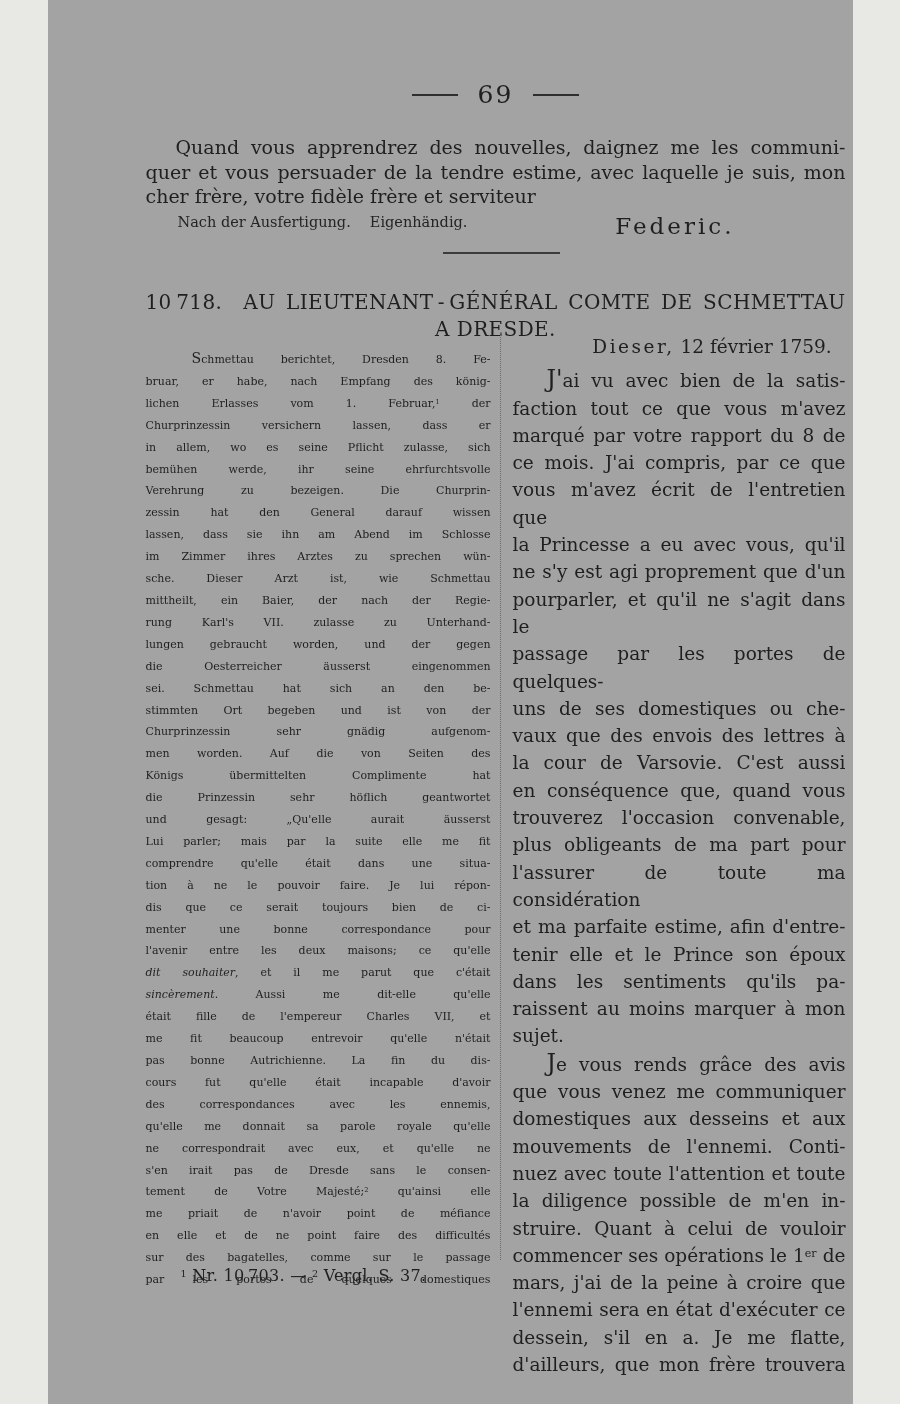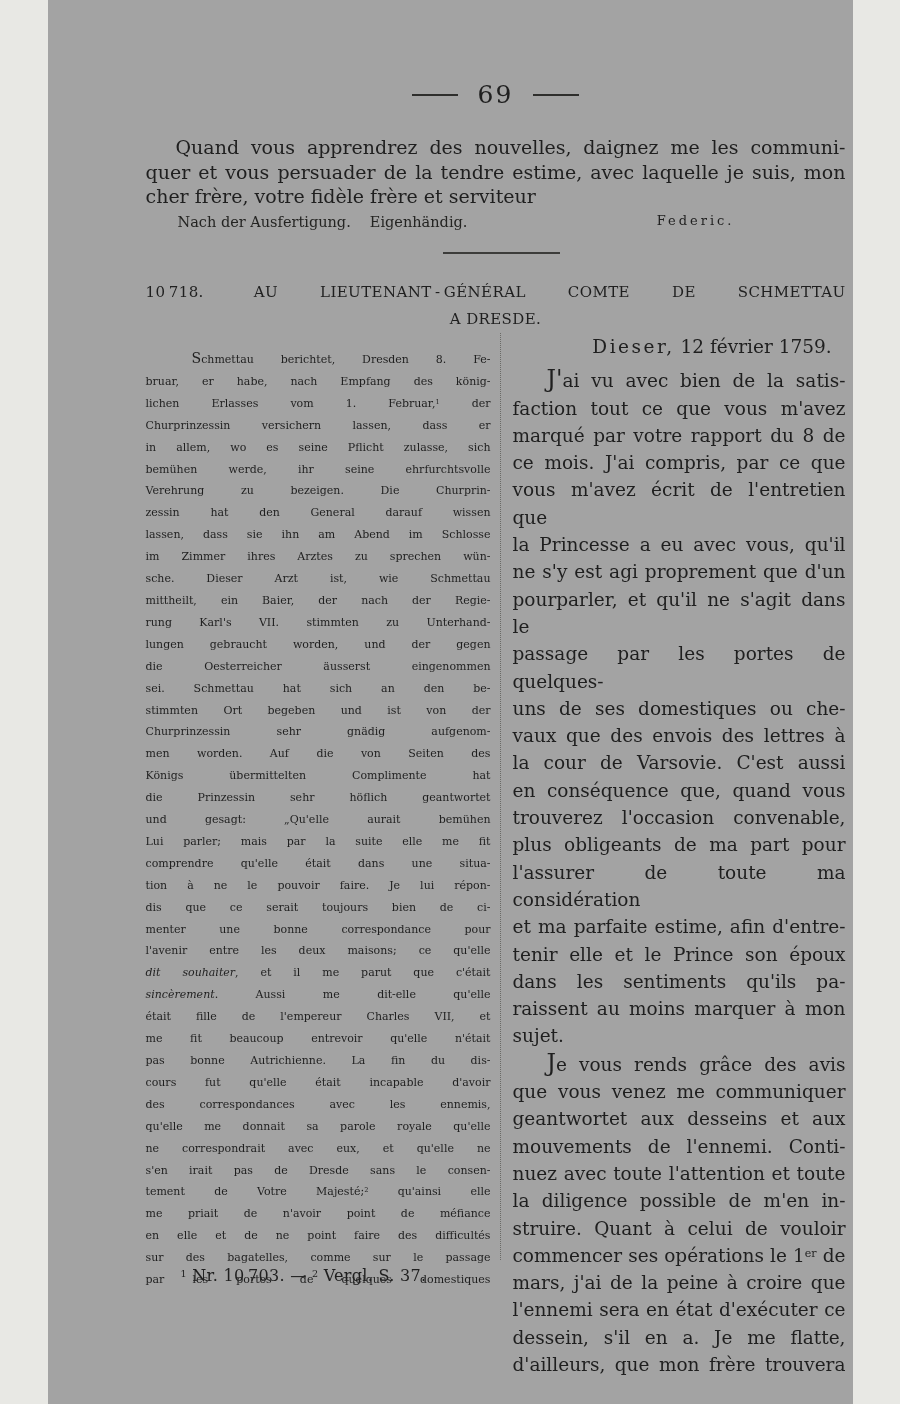--- a/index.html
+++ b/index.html
@@ -19,25 +19,25 @@
     font-size:25px;
   }
   .pageno .dash{display:inline-block;width:46px;height:2px;background:#2e2e2c;}
   .pageno .num{letter-spacing:2px;}
   
   .intro{position:absolute;top:135px;left:98px;width:700px;
     font-size:19px;line-height:24.5px;}
   .intro .ind{text-indent:30px;}
   
   .source-note{position:absolute;top:214px;left:130px;font-size:14.5px;color:#242422;}
-  .signature{position:absolute;top:213px;right:118px;font-size:13px;letter-spacing:3px;}
+  .signature{position:absolute;top:213px;right:118px;font-size:23px;letter-spacing:3px;}
   .rule{position:absolute;top:252px;left:395px;width:117px;height:2px;background:#3c3c3a;}
   
-  .heading{position:absolute;top:279px;left:98px;width:700px;
-    font-size:15px;line-height:27px;letter-spacing:0.4px;}
+  .heading{position:absolute;top:289px;left:98px;width:700px;
+    font-size:20px;line-height:27px;letter-spacing:0.4px;}
   .heading .h1{text-align:justify;text-align-last:justify;}
   .heading .h2{text-align:center;}
   
   .col-left{position:absolute;top:348px;left:98px;width:345px;
     font-size:11px;line-height:21.9px;}
   .col-left .ind{text-indent:46px;}
   .divider{position:absolute;top:333px;left:452px;height:927px;width:0;
     border-left:1.6px dotted #6a6a66;}
   .col-right{position:absolute;top:333px;left:465px;width:333px;
     font-size:18.5px;line-height:27.3px;}
@@ -85,30 +85,30 @@
       <div class="line j">lichen Erlasses vom 1. Februar,<sup>1</sup> der</div>
       <div class="line j">Churprinzessin versichern lassen, dass er</div>
       <div class="line j">in allem, wo es seine Pflicht zulasse, sich</div>
       <div class="line j">bemühen werde, ihr seine ehrfurchtsvolle</div>
       <div class="line j">Verehrung zu bezeigen. Die Churprin-</div>
       <div class="line j">zessin hat den General darauf wissen</div>
       <div class="line j">lassen, dass sie ihn am Abend im Schlosse</div>
       <div class="line j">im Zimmer ihres Arztes zu sprechen wün-</div>
       <div class="line j">sche. Dieser Arzt ist, wie Schmettau</div>
       <div class="line j">mittheilt, ein Baier, der nach der Regie-</div>
-      <div class="line j">rung Karl's VII. stimmten zu Unterhand-</div>
+      <div class="line j">rung Karl's VII. zulasse zu Unterhand-</div>
       <div class="line j">lungen gebraucht worden, und der gegen</div>
       <div class="line j">die Oesterreicher äusserst eingenommen</div>
       <div class="line j">sei. Schmettau hat sich an den be-</div>
       <div class="line j">stimmten Ort begeben und ist von der</div>
       <div class="line j">Churprinzessin sehr gnädig aufgenom-</div>
       <div class="line j">men worden. Auf die von Seiten des</div>
       <div class="line j">Königs übermittelten Complimente hat</div>
       <div class="line j">die Prinzessin sehr höflich geantwortet</div>
-      <div class="line j">und gesagt: „Qu'elle aurait bemühen</div>
+      <div class="line j">und gesagt: „Qu'elle aurait äusserst</div>
       <div class="line j">Lui parler; mais par la suite elle me fit</div>
       <div class="line j">comprendre qu'elle était dans une situa-</div>
       <div class="line j">tion à ne le pouvoir faire. Je lui répon-</div>
       <div class="line j">dis que ce serait toujours bien de ci-</div>
       <div class="line j">menter une bonne correspondance pour</div>
       <div class="line j">l'avenir entre les deux maisons; ce qu'elle</div>
       <div class="line j"><i>dit souhaiter</i>, et il me parut que c'était</div>
       <div class="line j"><i>sincèrement</i>. Aussi me dit-elle qu'elle</div>
       <div class="line j">était fille de l'empereur Charles VII, et</div>
       <div class="line j">me fit beaucoup entrevoir qu'elle n'était</div>
@@ -149,21 +149,21 @@
         <div class="line j">trouverez l'occasion convenable,</div>
         <div class="line j">plus obligeants de ma part pour</div>
         <div class="line j">l'assurer de toute ma considération</div>
         <div class="line j">et ma parfaite estime, afin d'entre-</div>
         <div class="line j">tenir elle et le Prince son époux</div>
         <div class="line j">dans les sentiments qu'ils pa-</div>
         <div class="line j">raissent au moins marquer à mon</div>
         <div class="line">sujet.</div>
         <div class="line j ind lead">Je vous rends grâce des avis</div>
         <div class="line j">que vous venez me communiquer</div>
-        <div class="line j">geantwortet aux desseins et aux</div>
+        <div class="line j">domestiques aux desseins et aux</div>
         <div class="line j">mouvements de l'ennemi. Conti-</div>
         <div class="line j">nuez avec toute l'attention et toute</div>
         <div class="line j">la diligence possible de m'en in-</div>
         <div class="line j">struire. Quant à celui de vouloir</div>
         <div class="line j">commencer ses opérations le 1<sup>er</sup> de</div>
         <div class="line j">mars, j'ai de la peine à croire que</div>
         <div class="line j">l'ennemi sera en état d'exécuter ce</div>
         <div class="line j">dessein, s'il en a. Je me flatte,</div>
         <div class="line j">d'ailleurs, que mon frère trouvera</div>
       </div>

